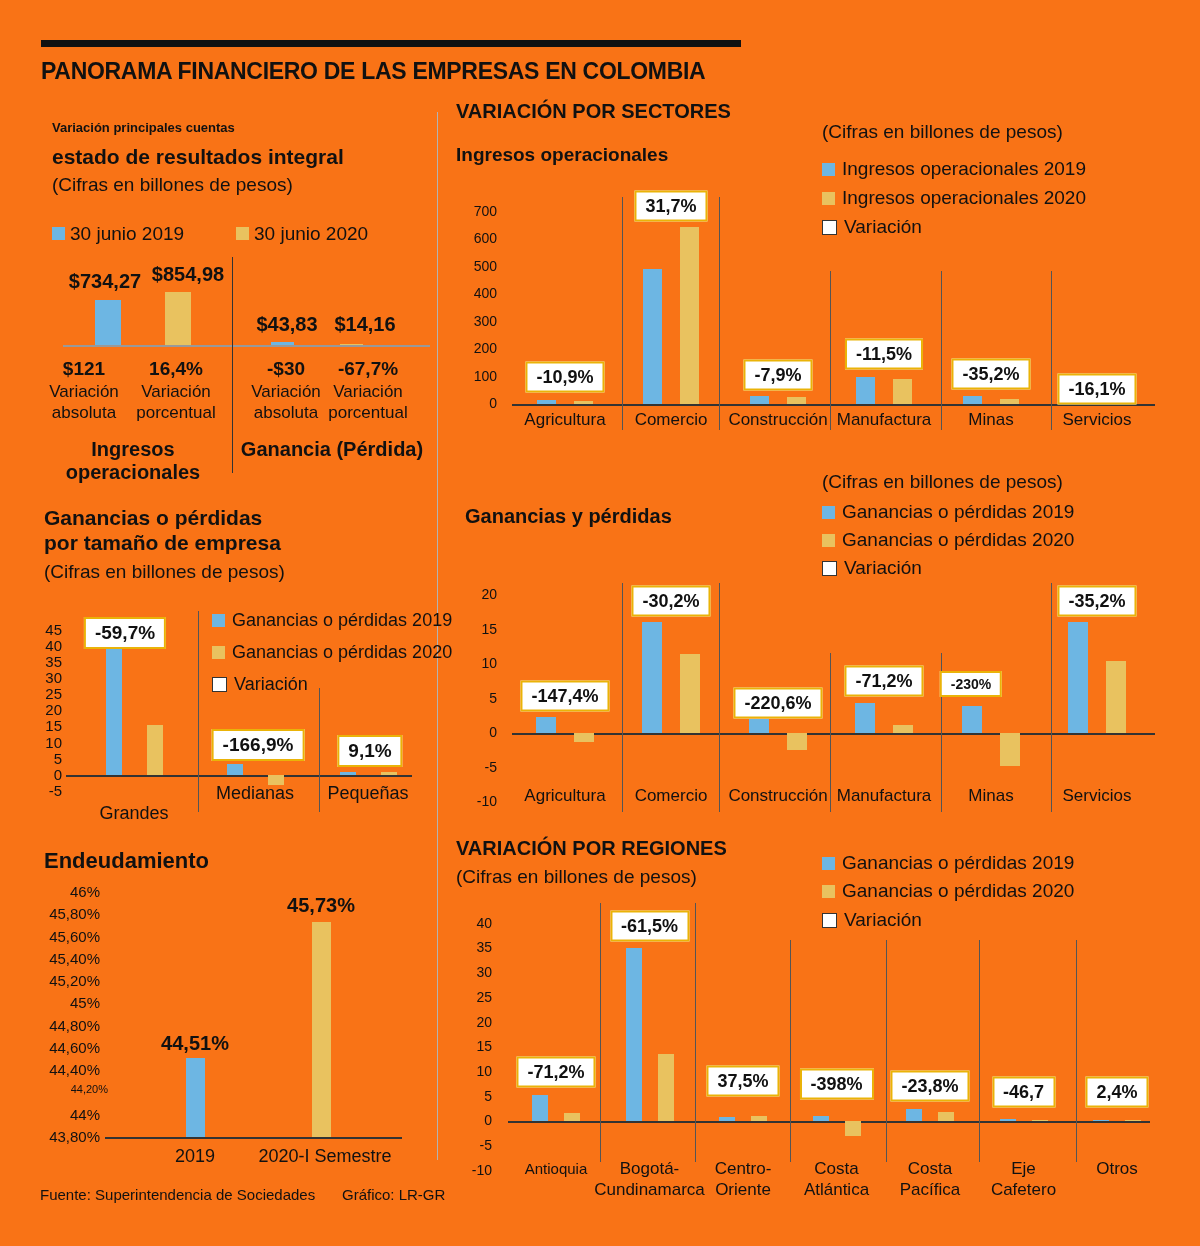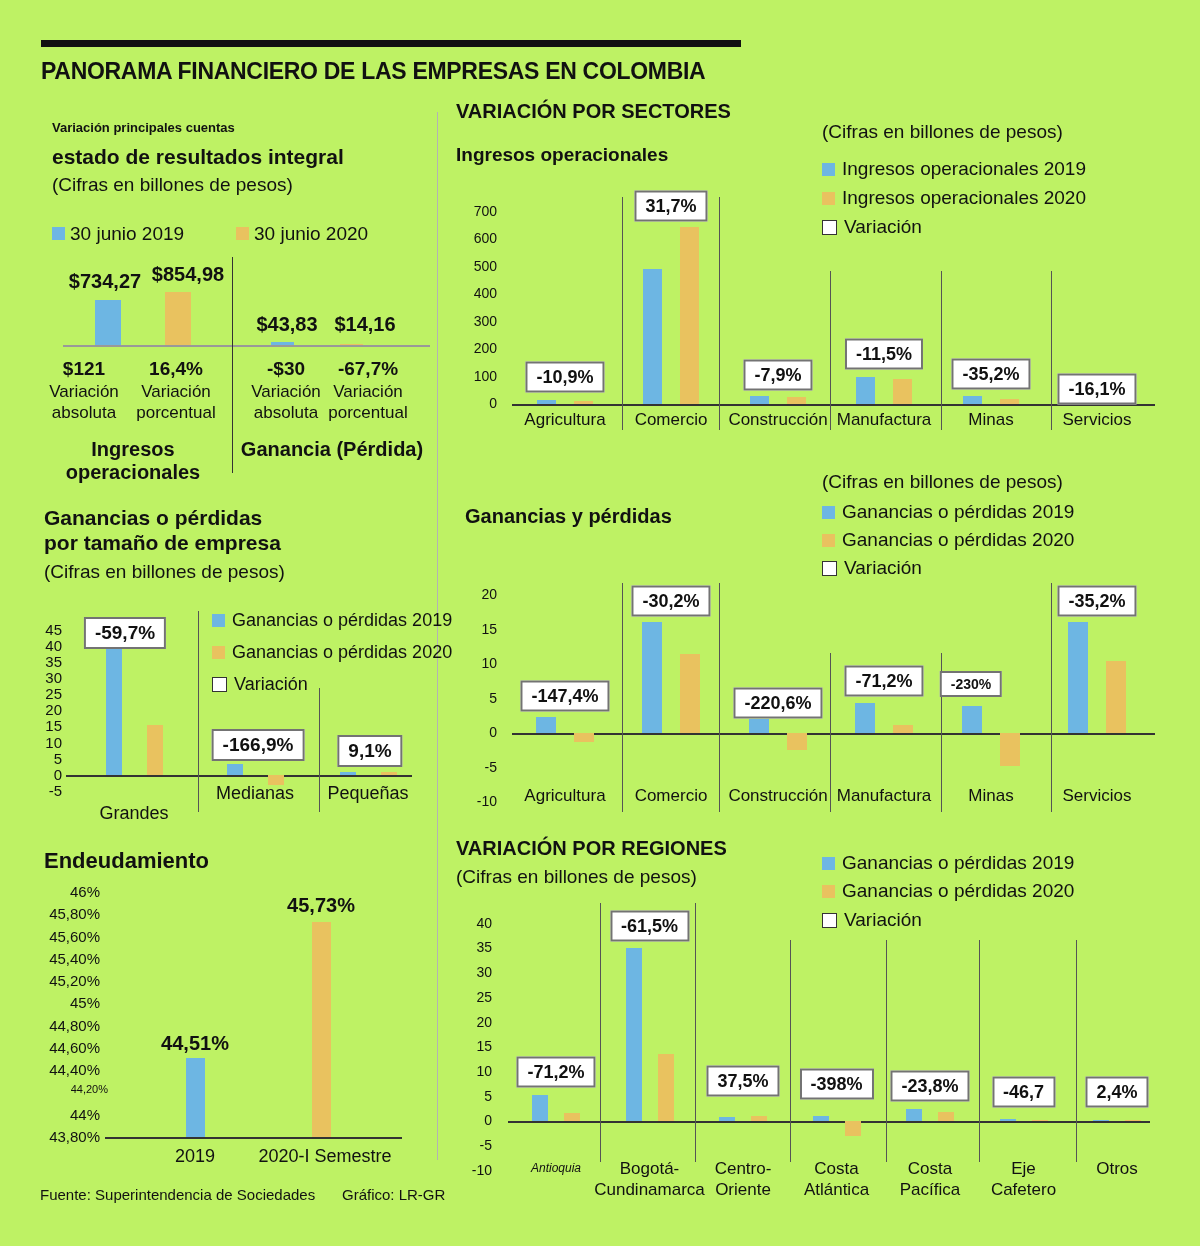--- a/index.html
+++ b/index.html
@@ -1,28 +1,28 @@
 <!DOCTYPE html>
 <html><head>
 <meta charset="utf-8">
 <style>
   html,body{margin:0;padding:0;background:#fff;}
-  .canvas{position:relative;width:1200px;height:1246px;background:#bef264;overflow:hidden;
+  .canvas{position:relative;width:1200px;height:1246px;background:#f97316;overflow:hidden;
           font-family:"Liberation Sans","DejaVu Sans",sans-serif;color:#111;}
   .abs{position:absolute;}
   .b{font-weight:bold;}
   .sq{position:absolute;width:13px;height:13px;}
   .sq.blue{background:#6DB6E3;}
   .sq.yellow{background:#E9C25F;}
   .legend-row{position:absolute;display:flex;align-items:center;gap:7px;}
   .legend-row .swatch{width:13px;height:13px;flex:0 0 auto;}
   .legend-row .swatch.blue{background:#6DB6E3;}
   .legend-row .swatch.yellow{background:#E9C25F;}
   .legend-row .swatch.white{background:#fff;border:1.5px solid #333;}
-  .vbox{position:absolute;transform:translate(-50%,-50%);background:#fff;border:2px solid #737373;
+  .vbox{position:absolute;transform:translate(-50%,-50%);background:#fff;border:2px solid #eab308;
         padding:3px 9px;font-weight:bold;white-space:nowrap;}
   .bar{position:absolute;}
   .tick{position:absolute;text-align:right;}
   .xlab{position:absolute;text-align:center;white-space:pre-line;}
   .sep{position:absolute;width:1px;background:#555;}
   .axis{position:absolute;background:#333;}
 </style>
 </head>
 <body>
 
@@ -238,21 +238,21 @@
       <div class="tick" style="left: 444px; top: 1161.72px; width: 48px; font-size: 14px;">-10</div>
       <div class="axis" style="left: 508px; top: 1121px; width: 642px; height: 1.5px;"></div>
       <div class="sep" style="left: 600px; top: 903px; height: 259px;"></div>
       <div class="sep" style="left: 695px; top: 903px; height: 259px;"></div>
       <div class="sep" style="left: 790px; top: 940px; height: 222px;"></div>
       <div class="sep" style="left: 886px; top: 940px; height: 222px;"></div>
       <div class="sep" style="left: 979px; top: 940px; height: 222px;"></div>
       <div class="sep" style="left: 1076px; top: 940px; height: 222px;"></div>
       <div class="bar" style="left: 532px; top: 1094.82px; width: 16px; height: 26.182px; background: rgb(109, 182, 227);"></div>
       <div class="bar" style="left: 564px; top: 1113.1px; width: 16px; height: 7.904px; background: rgb(233, 194, 95);"></div>
-      <div class="xlab" style="left: 496px; top: 1158px; width: 120px; font-size: 12px; line-height: 21px; font-style: italic;">Antioquia</div>
+      <div class="xlab" style="left: 496px; top: 1158px; width: 120px; font-size: 15px; line-height: 21px;">Antioquia</div>
       <div class="vbox" style="left: 556px; top: 1072px; font-size: 18px;">-71,2%</div>
       <div class="bar" style="left: 625.5px; top: 948.1px; width: 16px; height: 172.9px; background: rgb(109, 182, 227);"></div>
       <div class="bar" style="left: 657.5px; top: 1053.82px; width: 16px; height: 67.184px; background: rgb(233, 194, 95);"></div>
       <div class="xlab" style="left: 589.5px; top: 1158px; width: 120px; font-size: 17px; line-height: 21px;">Bogotá-
 Cundinamarca</div>
       <div class="vbox" style="left: 649.5px; top: 926px; font-size: 18px;">-61,5%</div>
       <div class="bar" style="left: 719px; top: 1117.05px; width: 16px; height: 3.952px; background: rgb(109, 182, 227);"></div>
       <div class="bar" style="left: 751px; top: 1115.57px; width: 16px; height: 5.434px; background: rgb(233, 194, 95);"></div>
       <div class="xlab" style="left: 683px; top: 1158px; width: 120px; font-size: 17px; line-height: 21px;">Centro-
 Oriente</div>

